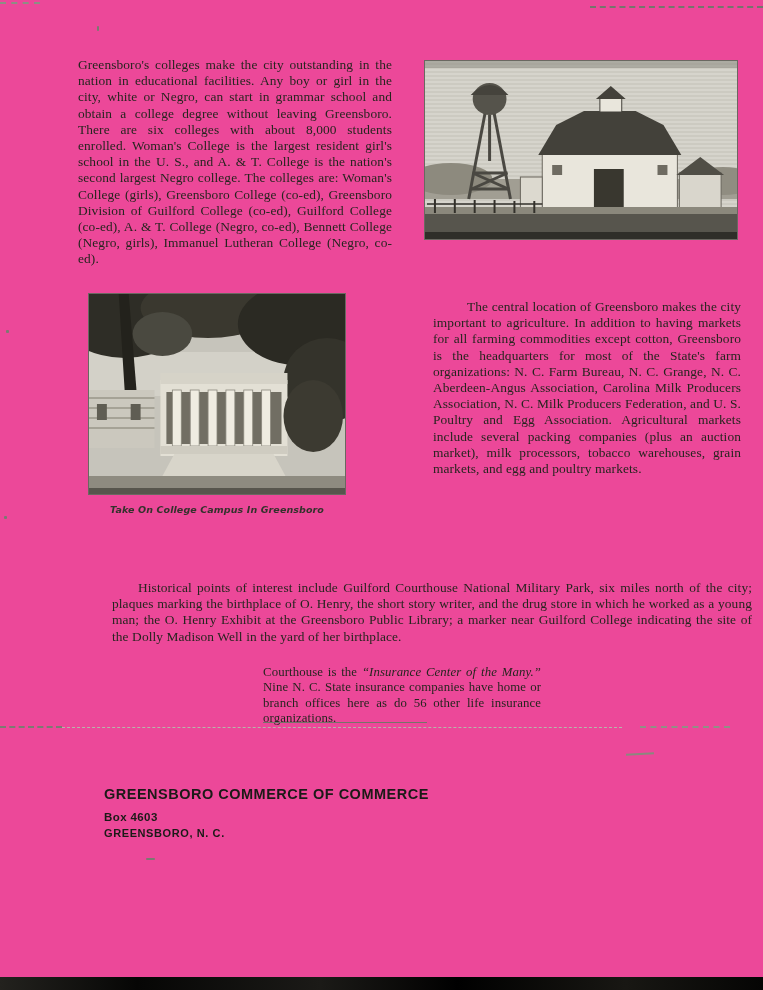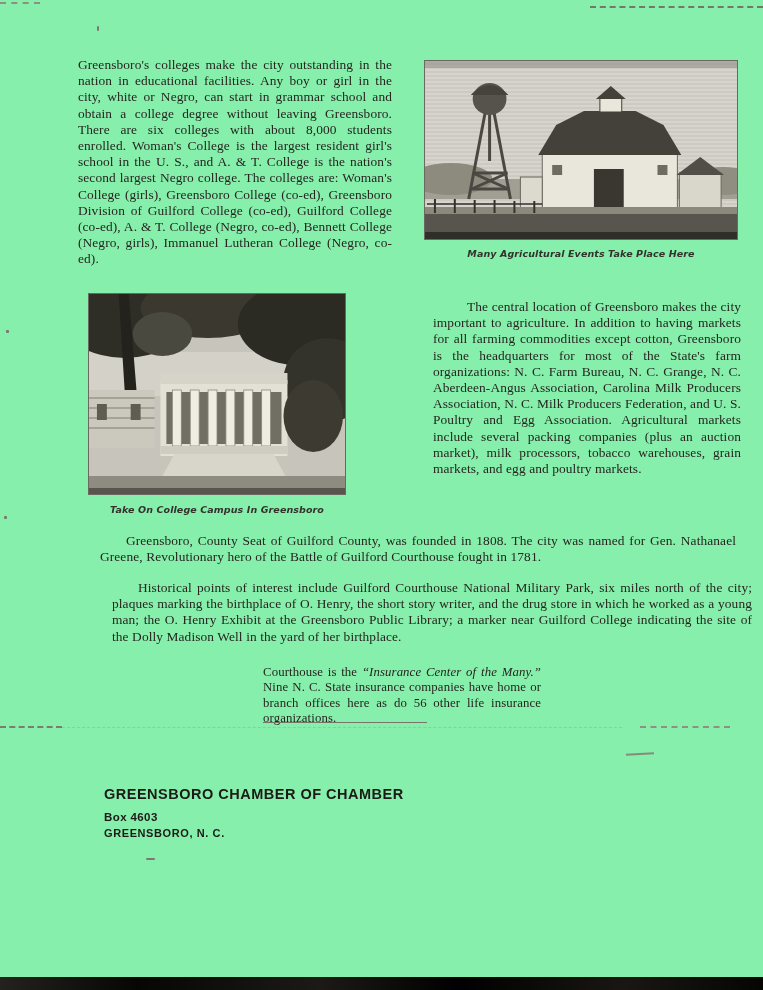--- a/index.html
+++ b/index.html
@@ -1,20 +1,20 @@
 <!DOCTYPE html>
 <html><head>
 <meta charset="utf-8">
 <title>Document</title>
 <style>
   * { margin:0; padding:0; box-sizing:border-box; }
   html, body { background:#9a988f; }
   .page {
     position:relative; width:763px; height:990px;
-    background:#86efac;
+    background:#ec4899;
     font-family:"Liberation Serif", serif;
     color:#26251f; overflow:hidden;
   }
   .text {
     position:absolute; text-align:justify;
     font-size:13.4px; line-height:16.2px;
     letter-spacing:0.1px; color:#26251f;
   }
   .indent { text-indent:26px; }
   .indent-lg { text-indent:34px; }
@@ -114,21 +114,20 @@
         <line x1="30" y1="138" x2="30" y2="152"></line>
         <line x1="50" y1="139" x2="50" y2="152"></line>
         <line x1="70" y1="139" x2="70" y2="152"></line>
         <line x1="90" y1="140" x2="90" y2="152"></line>
         <line x1="110" y1="140" x2="110" y2="152"></line>
         <line x1="2" y1="143" x2="118" y2="143" stroke-width="1.5"></line>
       </g>
       <rect y="171" width="314" height="7" fill="#2f2e29"></rect>
     </svg>
   </div>
-  <div class="caption caption-barn">Many Agricultural Events Take Place Here</div>
 
   <div class="text col-right indent-lg">The central location of Greensboro makes the city important to agriculture. In addition to having markets for all farming commodities except cotton, Greensboro is the headquarters for most of the State's farm organizations: N. C. Farm Bureau, N. C. Grange, N. C. Aberdeen-Angus Association, Carolina Milk Producers Association, N. C. Milk Producers Federation, and U. S. Poultry and Egg Association. Agricultural markets include several packing companies (plus an auction market), milk processors, tobacco warehouses, grain markets, and egg and poultry markets.</div>
 
   <div class="photo photo-campus">
     <svg viewBox="0 0 258 200" width="100%" height="100%" preserveAspectRatio="none">
       <rect width="258" height="200" fill="#c6c4bb"></rect>
       <rect y="58" width="258" height="44" fill="#d3d1c8"></rect>
       <ellipse cx="36" cy="26" rx="62" ry="38" fill="#2e2d26"></ellipse>
       <ellipse cx="120" cy="14" rx="68" ry="30" fill="#3a382f"></ellipse>
       <ellipse cx="216" cy="30" rx="66" ry="42" fill="#2b2a23"></ellipse>
@@ -157,30 +156,29 @@
       </g>
       <rect x="72" y="152" width="128" height="8" fill="#cfccc1"></rect>
       <path d="M86,160 L186,160 L198,182 L74,182 Z" fill="#d8d5ca"></path>
       <ellipse cx="226" cy="122" rx="30" ry="36" fill="#3c3a31"></ellipse>
       <rect y="182" width="258" height="18" fill="#8e8b80"></rect>
       <rect y="194" width="258" height="6" fill="#57554d"></rect>
     </svg>
   </div>
   <div class="caption caption-campus">Take On College Campus In Greensboro</div>
 
-  <div class="text para-founding indent">Greensboro, County Seat of Guilford County, was founded in 1808. The city was named for Gen. Nathanael Greene, Revolutionary hero of the Battle of Guilford Courthouse fought in 1781.</div>
   <div class="text para-history indent">Historical points of interest include Guilford Courthouse National Military Park, six miles north of the city; plaques marking the birthplace of O. Henry, the short story writer, and the drug store in which he worked as a young man; the O. Henry Exhibit at the Greensboro Public Library; a marker near Guilford College indicating the site of the Dolly Madison Well in the yard of her birthplace.</div>
 
   <div class="text insurance"><span>Courthouse is the </span><span class="ital">“Insurance Center of the Many.”</span><span> Nine N. C. State insurance companies have home or branch offices here as do 56 other life insurance organizations.</span></div>
 
   <div class="artifact dash-mid-left"></div>
   <div class="artifact dash-mid"></div>
   <div class="artifact dash-mid-right"></div>
   <div class="artifact underline-ins"></div>
   <div class="artifact tilde"></div>
 
-  <div class="footer-org">GREENSBORO CHAMBER OF CHAMBER</div>
+  <div class="footer-org">GREENSBORO COMMERCE OF COMMERCE</div>
   <div class="footer-box">Box 4603</div>
   <div class="footer-city">GREENSBORO, N. C.</div>
 
   <div class="bottom-bar"></div>
 
 </div>
 
 </body></html>

